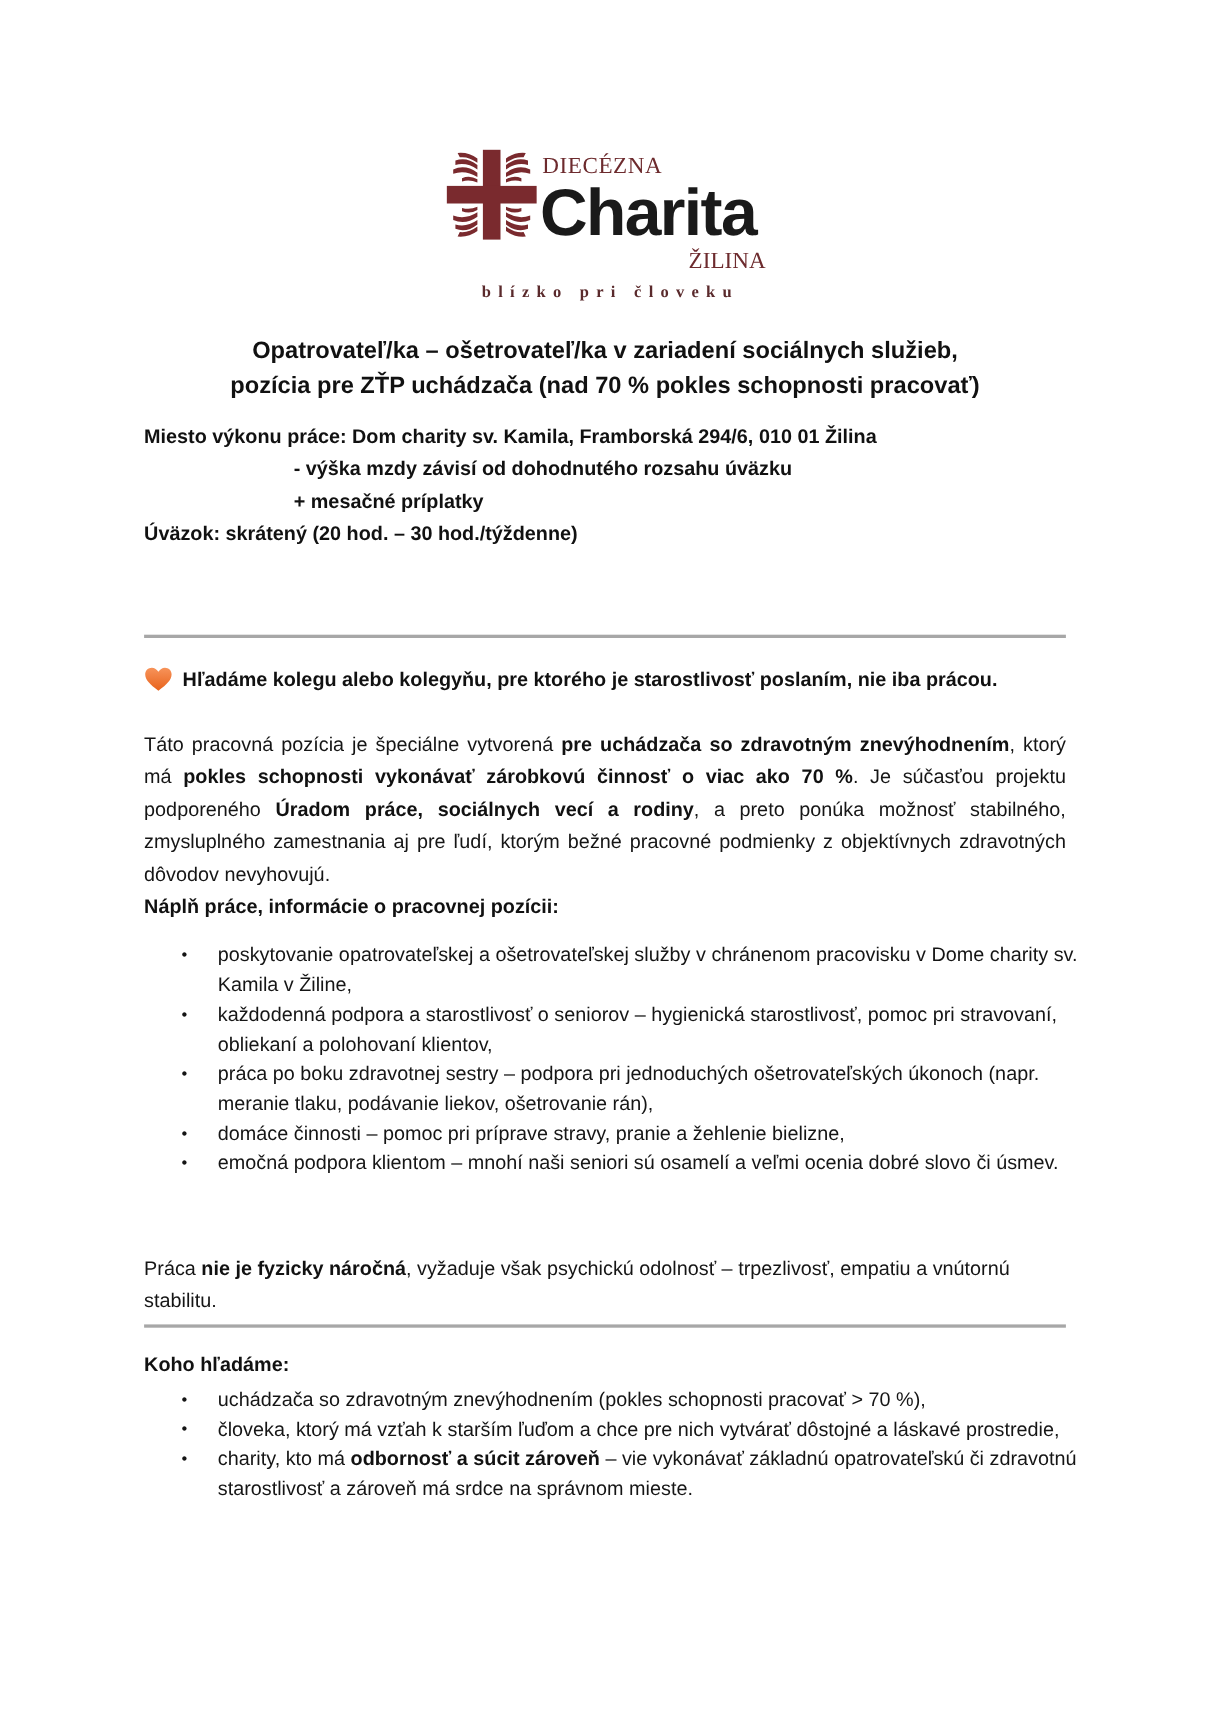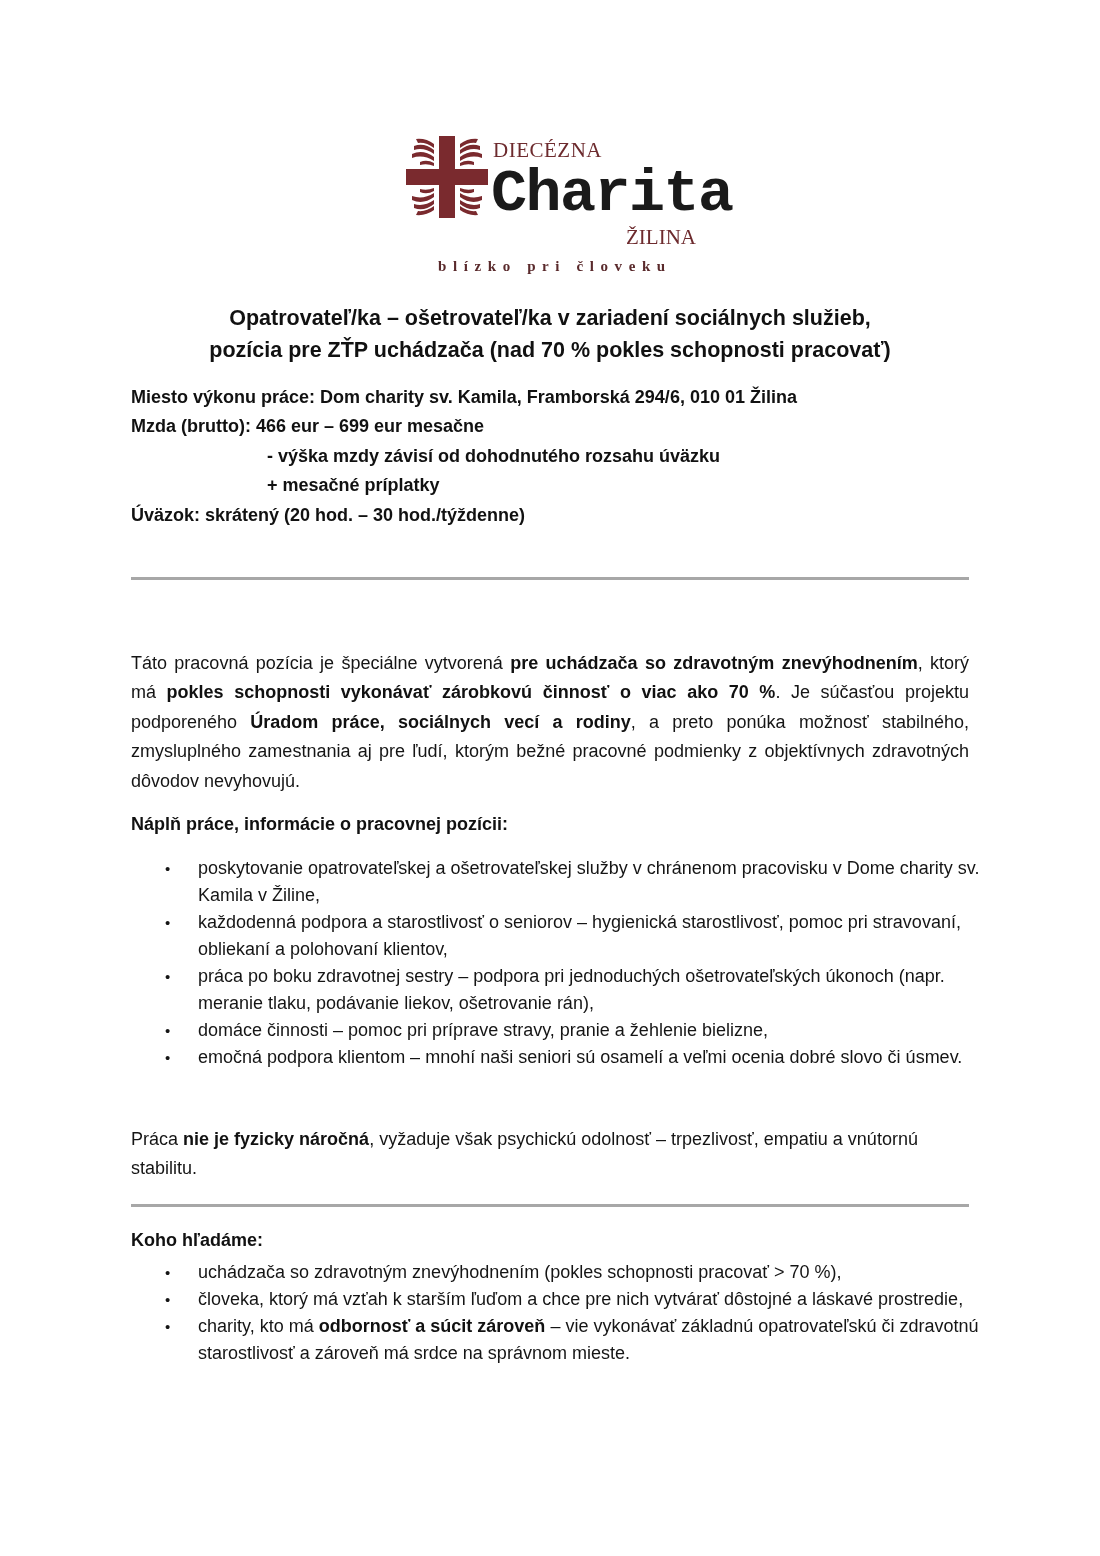--- a/index.html
+++ b/index.html
@@ -43,21 +43,21 @@
       font-family: "Liberation Serif", "DejaVu Serif", serif;
       font-size: 21px;
       letter-spacing: 0.5px;
       color: #6d2b2e;
       white-space: nowrap;
     }
     .logo-charita {
       position: absolute;
       left: 87px;
       top: 22px;
-      font-family: Liberation Mono, monospace;
+      font-family: Liberation Sans, sans-serif;
       font-weight: bold;
       font-size: 60px;
       letter-spacing: -1.5px;
       color: #1a1a1a;
       white-space: nowrap;
       line-height: 72px;
     }
     .logo-zilina {
       position: absolute;
       left: 222px;
@@ -118,20 +118,21 @@
     .divider.d2 { top: 1204px; }
 
     
     .body-text {
       position: absolute;
       left: 131px;
       width: 838px;
       font-size: 18px;
       line-height: 29.4px;
       color: #151515;
+      margin-top: 14px;
     }
     .headline {
       position: absolute;
       left: 131px;
       top: 606px;
       font-size: 18px;
       font-weight: bold;
       white-space: nowrap;
       display: flex;
       align-items: center;
@@ -237,28 +238,39 @@
     <div class="logo-tagline">blízko pri človeku</div>
   </div>
 
   <div class="title">
     <div>Opatrovateľ/ka – ošetrovateľ/ka v zariadení sociálnych služieb,</div>
     <div>pozícia pre ZŤP uchádzača (nad 70 % pokles schopnosti pracovať)</div>
   </div>
 
   <div class="info">
     <div class="line">Miesto výkonu práce: Dom charity sv. Kamila, Framborská 294/6, 010 01 Žilina</div>
-    <div class="line">Mzda (brutto): 466 eur – 699 eur mesačne</div>
     <div class="line indent">- výška mzdy závisí od dohodnutého rozsahu úväzku</div>
     <div class="line indent">+ mesačné príplatky</div>
     <div class="line">Úväzok: skrátený (20 hod. – 30 hod./týždenne)</div>
   </div>
 
   <div class="divider d1"></div>
 
+  <div class="headline">
+    <svg class="heart" viewBox="0 0 26 24">
+      <defs>
+        <linearGradient id="hg" x1="0" y1="0" x2="0" y2="1">
+          <stop offset="0" stop-color="#f7935a"></stop>
+          <stop offset="1" stop-color="#e8631c"></stop>
+        </linearGradient>
+      </defs>
+      <path d="M13 22 C5 16 1 12 1 7 C1 3.5 3.8 1 7 1 C9.6 1 11.6 2.6 13 4.6 C14.4 2.6 16.4 1 19 1 C22.2 1 25 3.5 25 7 C25 12 21 16 13 22 Z" fill="url(#hg)"></path>
+    </svg>
+    <span>Hľadáme kolegu alebo kolegyňu, pre ktorého je starostlivosť poslaním, nie iba prácou.</span>
+  </div>
 
   <div class="body-text intro">
     <p><span>Táto pracovná pozícia je špeciálne vytvorená </span><b>pre uchádzača so zdravotným znevýhodnením</b><span>, ktorý má </span><b>pokles schopnosti vykonávať zárobkovú činnosť o viac ako 70 %</b><span>. Je súčasťou projektu podporeného </span><b>Úradom práce, sociálnych vecí a rodiny</b><span>, a preto ponúka možnosť stabilného, zmysluplného zamestnania aj pre ľudí, ktorým bežné pracovné podmienky z objektívnych zdravotných dôvodov nevyhovujú.</span></p>
   </div>
 
   <div class="section-heading sh1">Náplň práce, informácie o pracovnej pozícii:</div>
   <ul class="bullets list1">
     <li><span class="bullet">•</span><span>poskytovanie opatrovateľskej a ošetrovateľskej služby v chránenom pracovisku v Dome charity sv. Kamila v Žiline,</span></li>
     <li><span class="bullet">•</span><span>každodenná podpora a starostlivosť o seniorov – hygienická starostlivosť, pomoc pri stravovaní, obliekaní a polohovaní klientov,</span></li>
     <li><span class="bullet">•</span><span>práca po boku zdravotnej sestry – podpora pri jednoduchých ošetrovateľských úkonoch (napr. meranie tlaku, podávanie liekov, ošetrovanie rán),</span></li>

